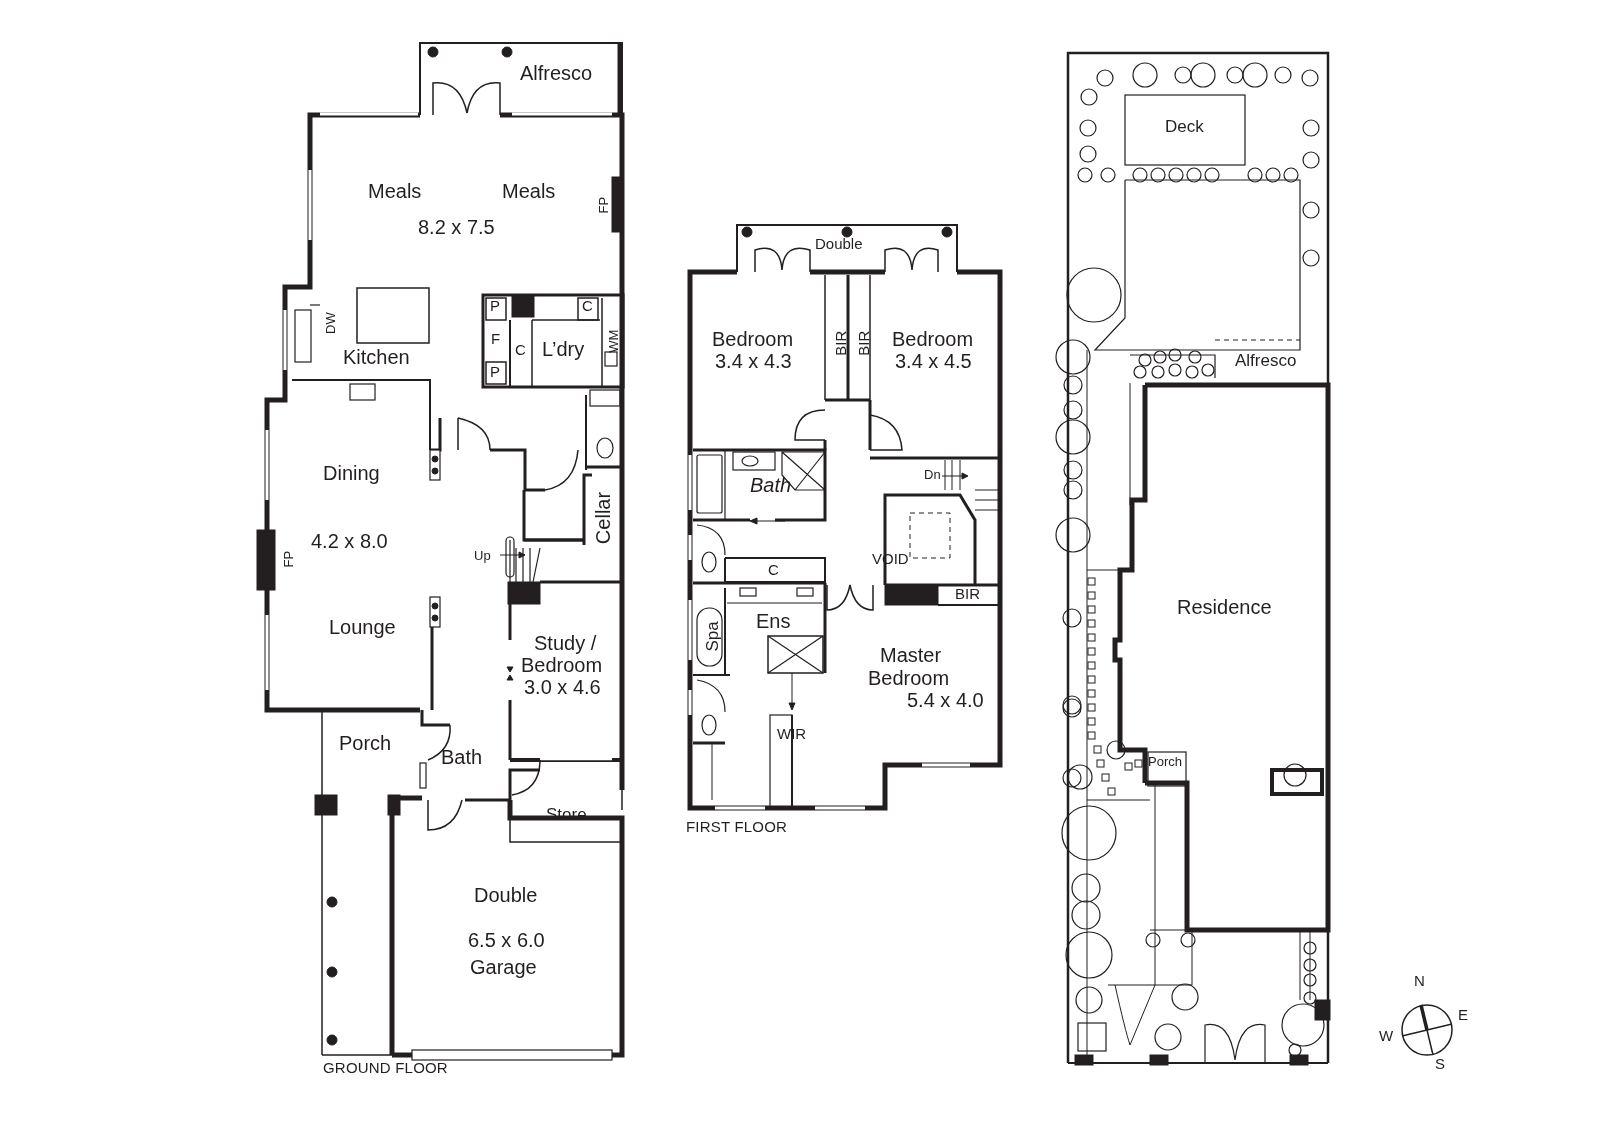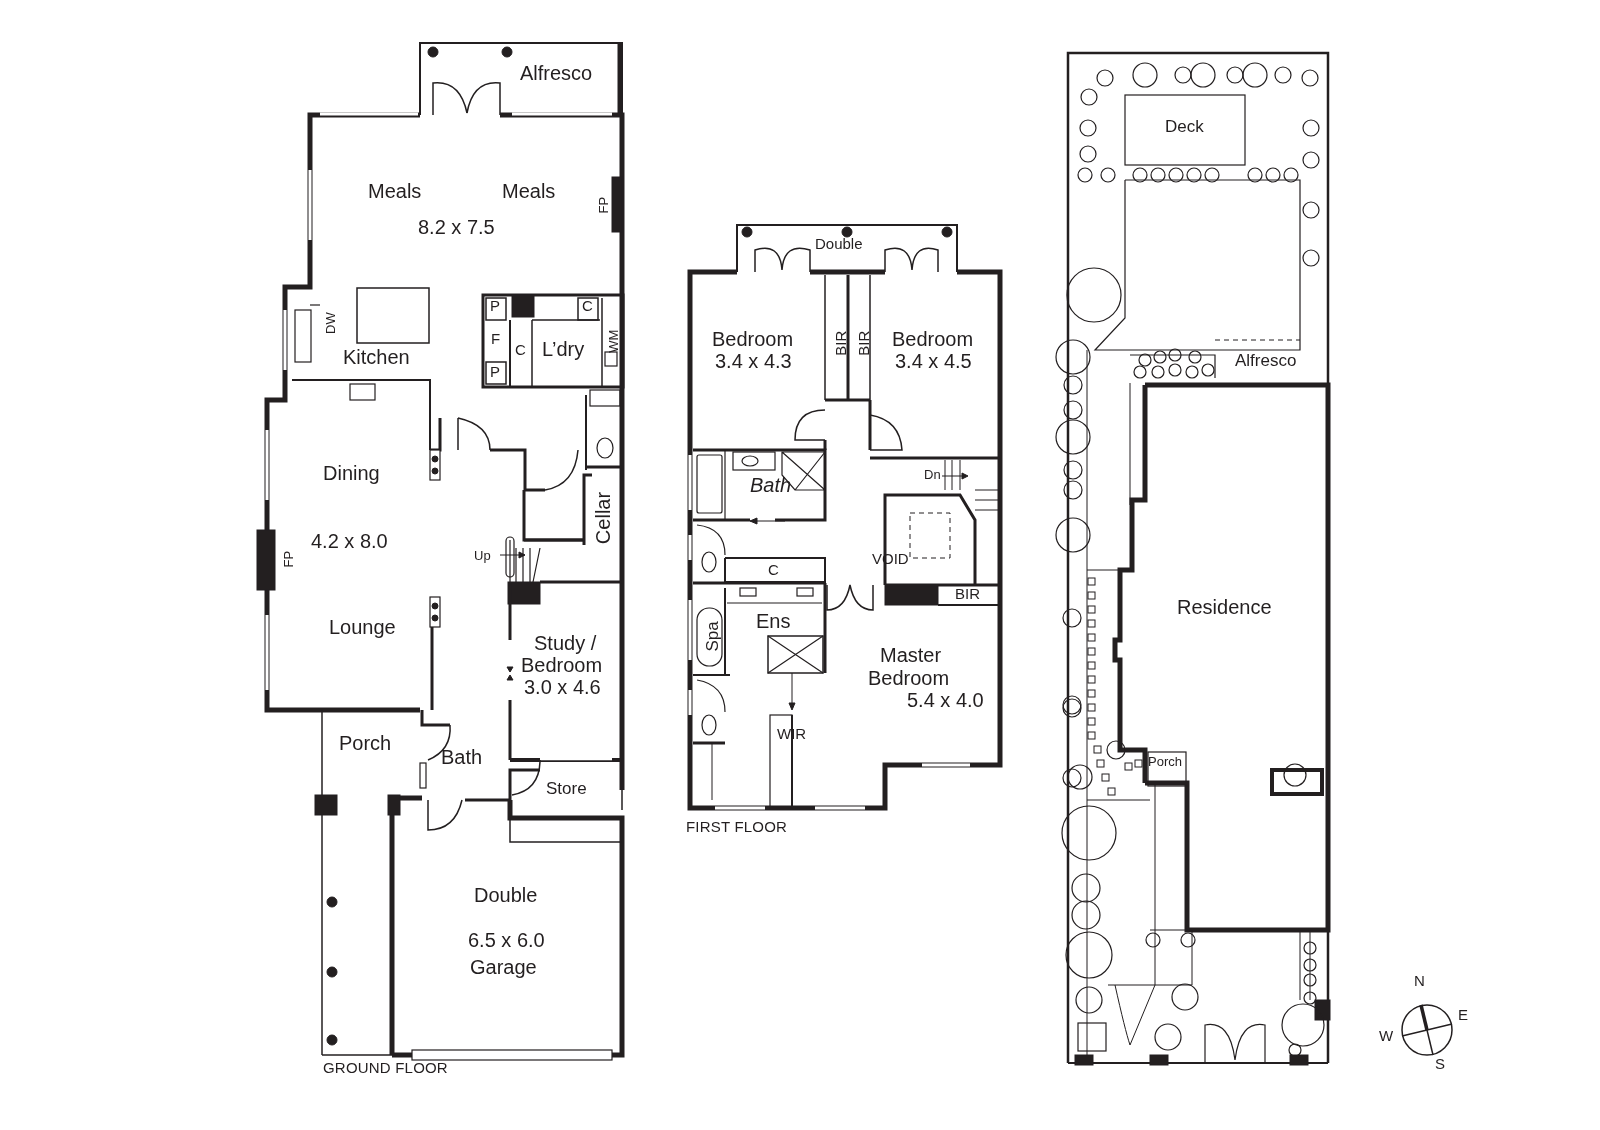--- a/index.html
+++ b/index.html
@@ -341,21 +341,21 @@
   <div class="lbl big" style="left:311px;top:530px;">4.2 x 8.0</div>
   <div class="lbl xs rot" style="left:281px;top:552px;">FP</div>
   <div class="lbl big" style="left:316px;top:616px;margin-left:13px;">Lounge</div>
   <div class="lbl big rot" style="left:577px;top:507px;">Cellar</div>
   <div class="lbl xs" style="left:474px;top:549px;">Up</div>
   <div class="lbl big" style="left:534px;top:632px;">Study /</div>
   <div class="lbl big" style="left:521px;top:654px;">Bedroom</div>
   <div class="lbl big" style="left:524px;top:676px;">3.0 x 4.6</div>
   <div class="lbl big" style="left:339px;top:732px;">Porch</div>
   <div class="lbl big" style="left:441px;top:746px;">Bath</div>
-  <div class="lbl mid" style="left:546px;top:780px;">Store</div>
+  <div class="lbl mid" style="left:546px;top:806px;">Store</div>
   <div class="lbl big" style="left:474px;top:884px;">Double</div>
   <div class="lbl big" style="left:470px;top:932px;margin-top:24px;">Garage</div>
   <div class="lbl big" style="left:468px;top:929px;">6.5 x 6.0</div>
   <div class="lbl cap" style="left:323px;top:1060px;">GROUND FLOOR</div>
 </div>
 
 <div>
   <div class="lbl sm" style="left:815px;top:236px;">Double</div>
   <div class="lbl big" style="left:712px;top:328px;">Bedroom</div>
   <div class="lbl big" style="left:715px;top:350px;">3.4 x 4.3</div>

